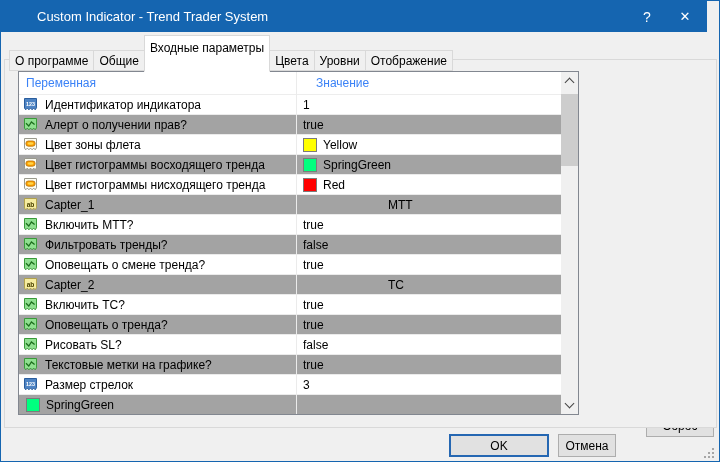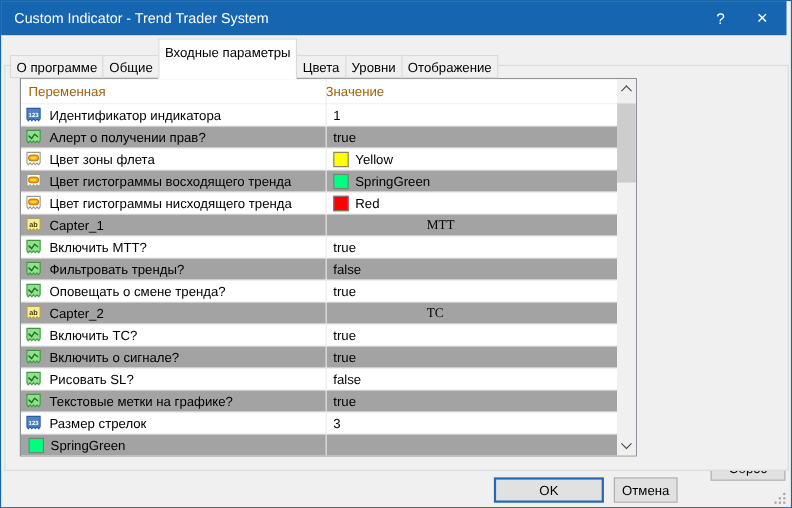--- a/index.html
+++ b/index.html
@@ -2,49 +2,49 @@
 <html><head>
 <meta charset="utf-8">
 <style>
   html,body{margin:0;padding:0;background:#cfcfcf;}
   .window{
     position:relative;width:720px;height:462px;box-sizing:border-box;
     border:1px solid #1565b0;background:#f0f0f0;overflow:hidden;
     font-family:"Liberation Sans",sans-serif;font-size:12px;color:#000;
   }
   
-  .titlebar{position:absolute;left:0;top:0;right:4px;height:31px;background:#1565b0;
-    display:flex;align-items:center;color:#fff;}
+  .titlebar{position:absolute;left:0;top:0;right:12px;height:31px;background:#1565b0;
+    display:flex;align-items:center;color:#fff;padding-left:24px;}
   .title{padding-left:12px;font-size:13px;}
   .tb-btn{position:absolute;top:0;height:31px;display:flex;align-items:center;justify-content:center;
     color:#fff;cursor:default;}
   .tb-btn.help{right:40px;width:40px;font-size:14px;}
   .tb-btn.close{right:0;width:44px;font-size:13px;}
   
   .tabbar{position:absolute;left:8px;top:34px;display:flex;align-items:flex-end;z-index:3;}
   .tab{box-sizing:border-box;height:21px;padding:3px 5px 0;background:#f0f0f0;
     border:1px solid #d9d9d9;margin-right:-1px;white-space:nowrap;}
   .tab.active{height:37px;padding-top:5px;background:#fff;border-bottom:1px solid #fff;
     margin-bottom:-1px;z-index:4;position:relative;}
   .page{position:absolute;left:3px;top:58px;width:713px;height:369px;box-sizing:border-box;
     background:#f0f0f0;border:1px solid #d9d9d9;z-index:1;}
   
   .listview{position:absolute;left:17px;top:70px;width:561px;height:344px;box-sizing:border-box;
     background:#fff;border:1px solid #828790;display:flex;z-index:2;}
   .lv-content{flex:1;position:relative;overflow:hidden;}
   .vsep{position:absolute;left:277px;top:0;bottom:0;width:1px;background:#ebebeb;}
-  .lv-header{height:22px;display:flex;align-items:center;background:#fff;border-bottom:1px solid #ededed;color:#a16207;}
+  .lv-header{height:22px;display:flex;align-items:center;background:#fff;border-bottom:1px solid #ededed;color:#3b82f6;}
   .lv-h1{width:270px;padding-left:7px;}
-  .lv-h2{flex:1;padding-left:0;}
+  .lv-h2{flex:1;padding-left:20px;}
   .lv-row{height:20px;box-sizing:border-box;display:flex;border-bottom:1px solid #ebebeb;background:#fff;}
   .lv-row.alt{background:#a3a3a3;}
   .cell{display:flex;align-items:center;box-sizing:border-box;height:100%;}
   .cell.name{width:277px;padding-left:4px;overflow:hidden;white-space:nowrap;}
   .cell.value{flex:1;padding-left:7px;white-space:nowrap;}
-  .cell.value.indent{padding-left:92px;font-family:Liberation Serif, serif;}
+  .cell.value.indent{padding-left:92px;}
   .picon{width:15px;height:15px;margin-right:7px;flex:none;display:flex;}
   .picon svg{display:block;}
   .swatch{width:12px;height:12px;border:1px solid #7b7b7b;margin-right:6px;flex:none;}
   
   .lv-scroll{width:17px;flex:none;background:#f0f0f0;position:relative;display:flex;flex-direction:column;justify-content:space-between;}
   .sb-btn{height:17px;display:flex;align-items:center;justify-content:center;}
   .chev{display:block;width:6px;height:6px;border-right:1px solid #444;border-bottom:1px solid #444;}
   .chev.up{transform:rotate(-135deg);margin-top:4px;}
   .chev.down{transform:rotate(45deg);margin-bottom:4px;}
   .sb-thumb{position:absolute;left:0;top:22px;width:17px;height:72px;background:#cdcdcd;}
@@ -249,21 +249,21 @@
             </div>
           </div>
           <div class="lv-row alt">
             <div class="cell name">
               <span class="picon">
                 <svg width="15" height="15" viewBox="0 0 15 15">
                   <path d="M1.5 1.5 H13.5 V10.8 L12.2 12.8 L10.7 11.1 L9.1 12.8 L7.5 11.1 L5.9 12.8 L4.3 11.1 L2.7 12.8 L1.5 11 Z" fill="#90e090" stroke="#3a9a3a"></path>
                   <polyline points="3,6.3 5.8,9 8.4,5 11.6,7.6" fill="none" stroke="#1c6e1c" stroke-width="1.3"></polyline>
                 </svg>
               </span>
-              <span>Включить о сигнале?</span>
+              <span>Оповещать о тренда?</span>
             </div>
             <div class="cell value">
               <span>true</span>
             </div>
           </div>
           <div class="lv-row">
             <div class="cell name">
               <span class="picon">
                 <svg width="15" height="15" viewBox="0 0 15 15">
                   <path d="M1.5 1.5 H13.5 V10.8 L12.2 12.8 L10.7 11.1 L9.1 12.8 L7.5 11.1 L5.9 12.8 L4.3 11.1 L2.7 12.8 L1.5 11 Z" fill="#90e090" stroke="#3a9a3a"></path>

